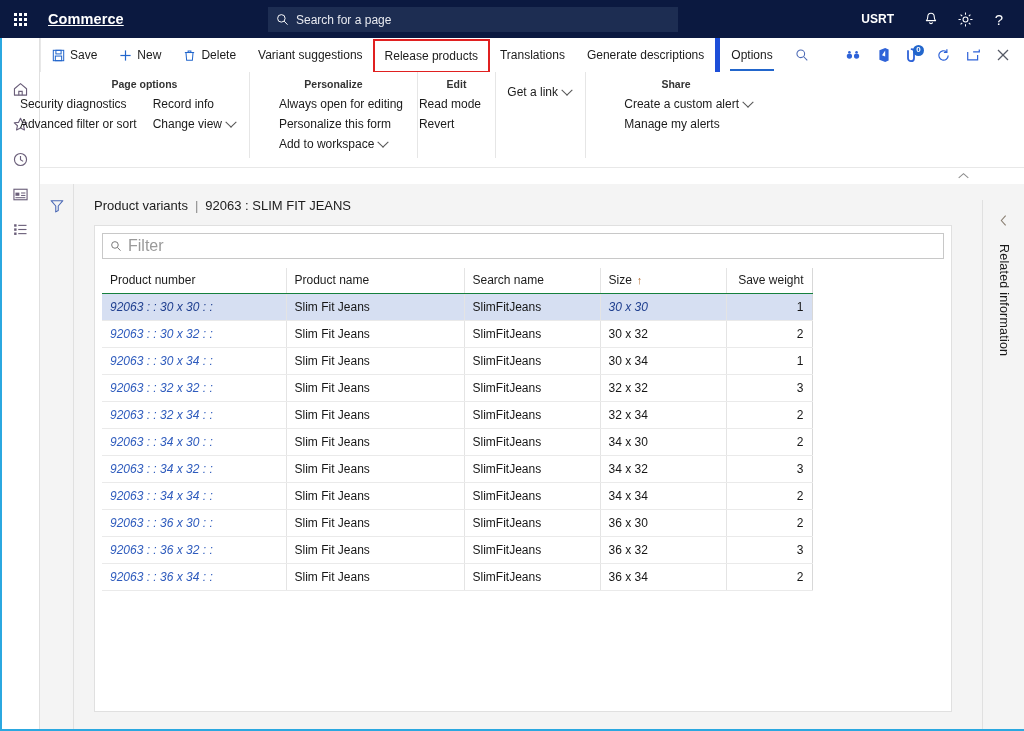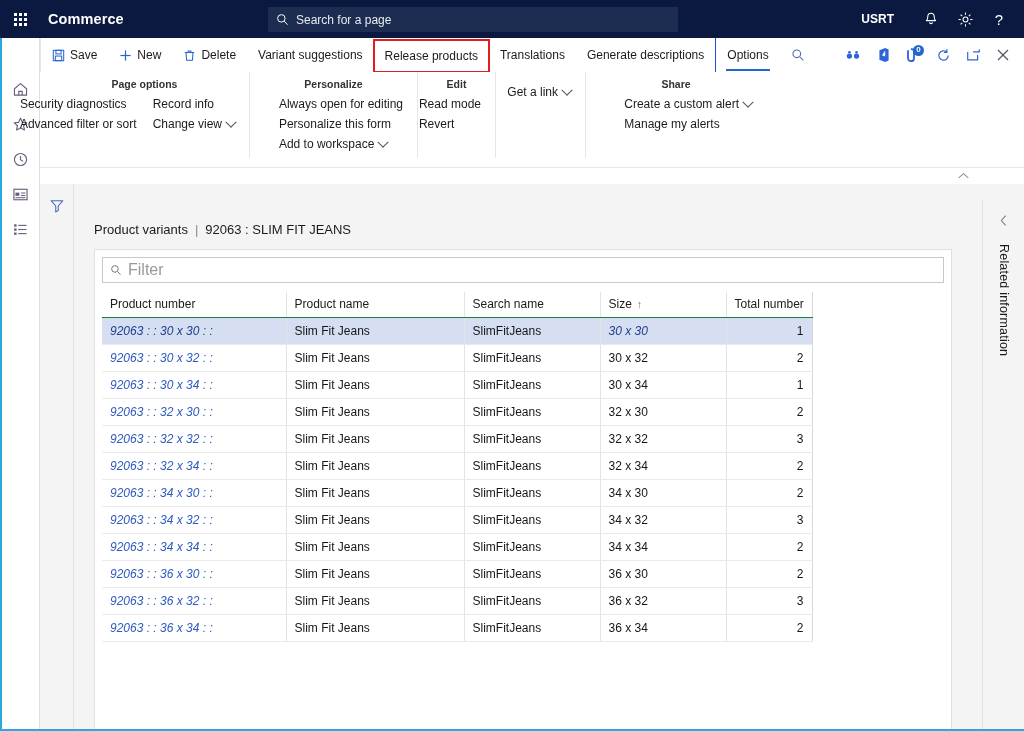--- a/index.html
+++ b/index.html
@@ -40,20 +40,21 @@
   }
   .waffle-grid i {
     display: block; width: 3px; height: 3px; background: #ffffff;
   }
   .app-title {
     color: #ffffff;
     font-size: 14.5px;
     font-weight: bold;
     margin-left: 8px;
     letter-spacing: .1px;
+    text-decoration: underline;
   }
   .searchbox {
     position: absolute;
     left: 268px; top: 7px;
     width: 410px; height: 25px;
     background: #1d2d52;
     display: flex;
     align-items: center;
     padding: 0 8px;
     box-sizing: border-box;
@@ -127,21 +128,21 @@
     position: relative;
   }
   .ribbon-item .ri-ico { margin-right: 5px; display: flex; align-items: center; }
   .ribbon-item.highlighted {
     outline: 2px solid #e02020;
     outline-offset: -1px;
     margin: 2px 0;
   }
   .ribbon-item.tab-active {
     font-weight: normal;
-    border-left: 1px solid #1d4ed8;
+    border-left: 5px solid #1d4ed8;
   }
   .ribbon-item.tab-active::after {
     content: "";
     position: absolute;
     left: 10px; right: 10px; bottom: 1px;
     height: 2.5px;
     background: #2266cc;
   }
   .ribbon-right {
     margin-left: auto;
@@ -279,21 +280,20 @@
     box-sizing: border-box;
     position: relative;
   }
   .caption-line {
     font-size: 13px;
     color: #1b1b1b;
     margin-bottom: 12px;
     display: flex;
     align-items: center;
     gap: 7px;
-    margin-top: 24px;
   }
   .caption-sep { color: #8a8a8a; }
   .grid-shell {
     background: #ffffff;
     border: 1px solid #e0e0e0;
     box-sizing: border-box;
     width: 858px;
     height: 487px;
     padding: 7px 7px 0 7px;
   }
@@ -746,21 +746,21 @@
               <th>
                 <span>Product name</span>
               </th>
               <th>
                 <span>Search name</span>
               </th>
               <th>
                 <span>Size</span><span class="sort-arrow">↑</span>
               </th>
               <th class="num">
-                <span>Total number</span>
+                <span>Save weight</span>
               </th>
             </tr>
           </thead>
           <tbody>
               <tr class="selected">
                 <td class="link">92063 : : 30 x 30 : :</td>
                 <td>Slim Fit Jeans</td>
                 <td>SlimFitJeans</td>
                 <td class="link">30 x 30</td>
                 <td class="num">1</td>
@@ -773,27 +773,20 @@
                 <td class="num">2</td>
               </tr>
               <tr>
                 <td class="link">92063 : : 30 x 34 : :</td>
                 <td>Slim Fit Jeans</td>
                 <td>SlimFitJeans</td>
                 <td>30 x 34</td>
                 <td class="num">1</td>
               </tr>
               <tr>
-                <td class="link">92063 : : 32 x 30 : :</td>
-                <td>Slim Fit Jeans</td>
-                <td>SlimFitJeans</td>
-                <td>32 x 30</td>
-                <td class="num">2</td>
-              </tr>
-              <tr>
                 <td class="link">92063 : : 32 x 32 : :</td>
                 <td>Slim Fit Jeans</td>
                 <td>SlimFitJeans</td>
                 <td>32 x 32</td>
                 <td class="num">3</td>
               </tr>
               <tr>
                 <td class="link">92063 : : 32 x 34 : :</td>
                 <td>Slim Fit Jeans</td>
                 <td>SlimFitJeans</td>

